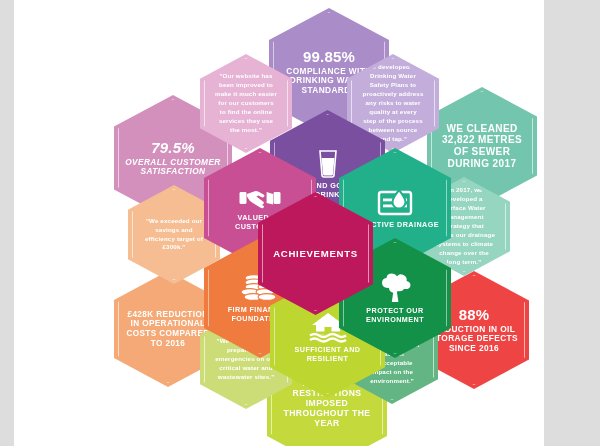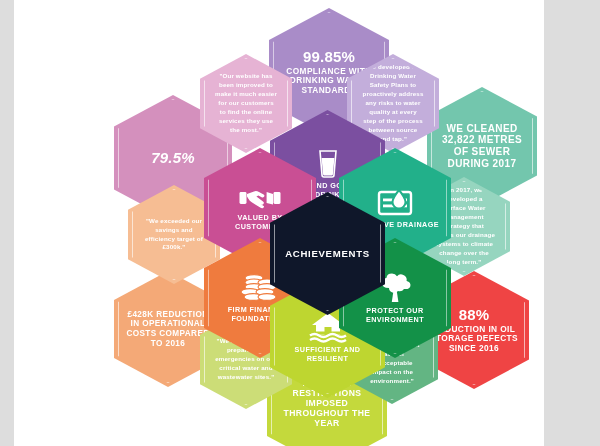--- a/index.html
+++ b/index.html
@@ -58,20 +58,21 @@
         <span class="big">99.85%</span>
         <span class="sub">COMPLIANCE WITH DRINKING WATER STANDARDS</span>
       </div>
     </div>
   </div>
 
   <div class="hex" style="left:100px;top:95px;width:118px;height:126px;background:#d490bd;">
     <div class="inner" style="border:1.5px solid rgba(255,255,255,.55);font-style:italic;">
       <div class="stat">
         <span class="big">79.5%</span>
+        <span class="sub">OVERALL CUSTOMER SATISFACTION</span>
       </div>
     </div>
   </div>
 
   <div class="hex" style="left:413px;top:87px;width:110px;height:118px;background:#73c6ad;">
     <div class="inner" style="border:1.5px solid rgba(255,255,255,.6);">
       <div class="stat">
         <span class="sub" style="font-size:10px;">WE CLEANED 32,822 METRES OF SEWER DURING 2017</span>
       </div>
     </div>
@@ -223,21 +224,21 @@
           <path d="M12 16 Q5 16 5 11 Q5 6.6 9.4 6 Q10 1.6 15 1.6 Q18.4 1.6 20 4.2
                    Q22.6 1.2 26.4 3 Q30.4 4.8 29.6 9 Q34 10 33.4 14 Q32.8 17.6 27 17
                    Q25 20 21 19 Q19 21.6 15.4 20.4 Q12 19.4 12 16 Z" fill="#ffffff"></path>
           <path d="M16.6 18 L19.6 18 L21.4 30 L14.8 30 Z" fill="#ffffff"></path>
         </svg>
       </span>
       <div class="cat-label">PROTECT OUR ENVIRONMENT</div>
     </div>
   </div>
 
-  <div class="hex" style="left:256px;top:192px;width:115px;height:123px;background:#0f172a;">
+  <div class="hex" style="left:244px;top:192px;width:115px;height:123px;background:#be185d;">
     <div class="inner" style="border:1.5px solid rgba(255,255,255,.55);">
       <div class="centertxt">
         <div>ACHIEVEMENTS</div>
       </div>
     </div>
   </div>
 
 </div>
 
 </body></html>

